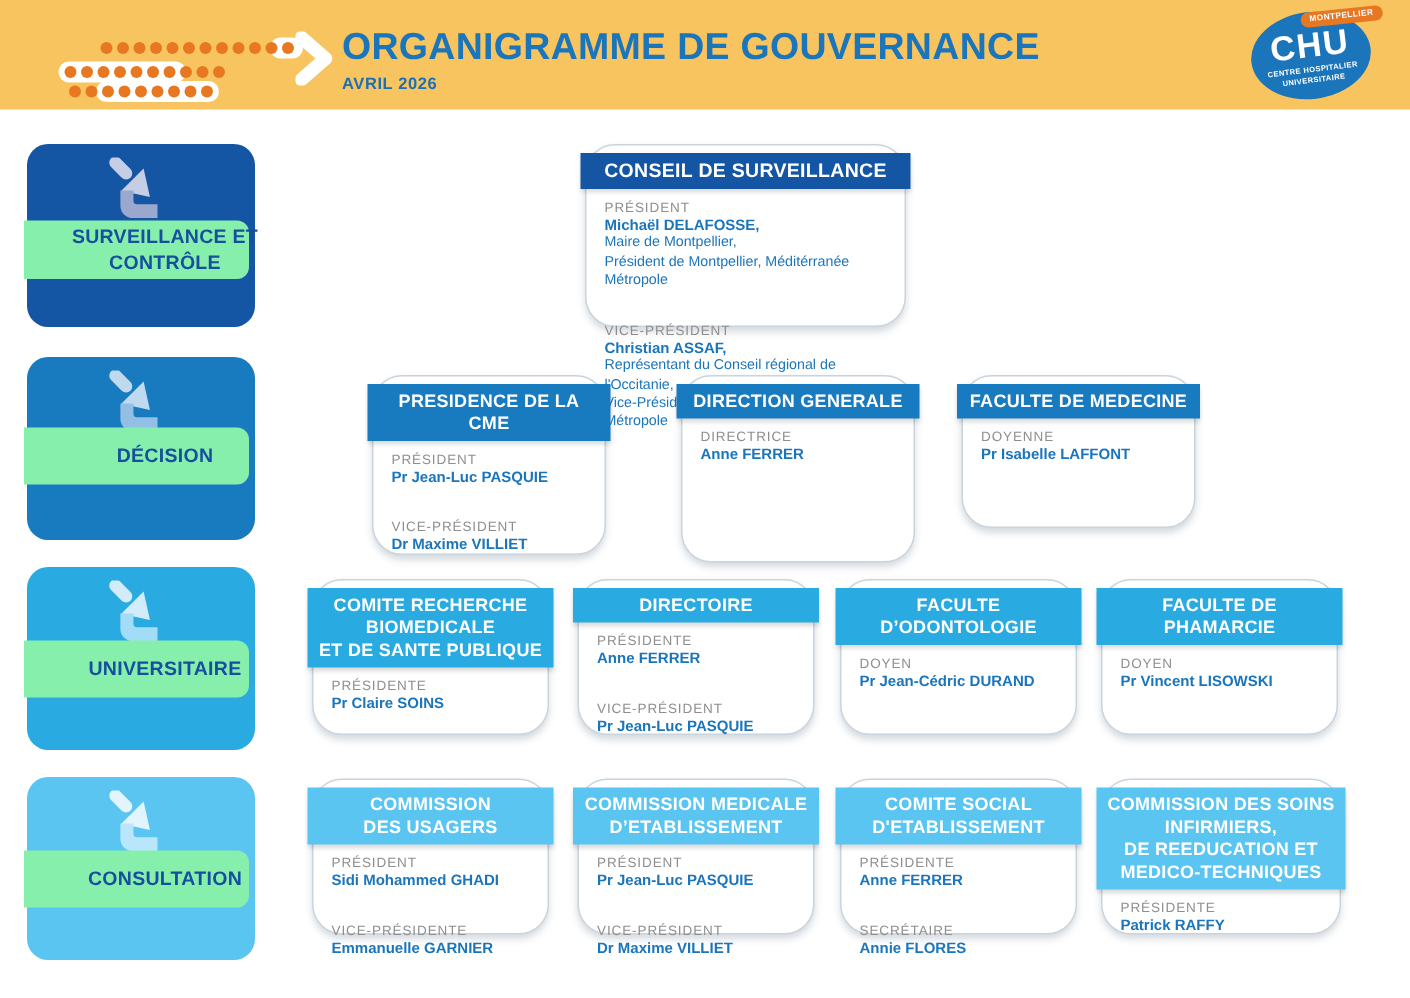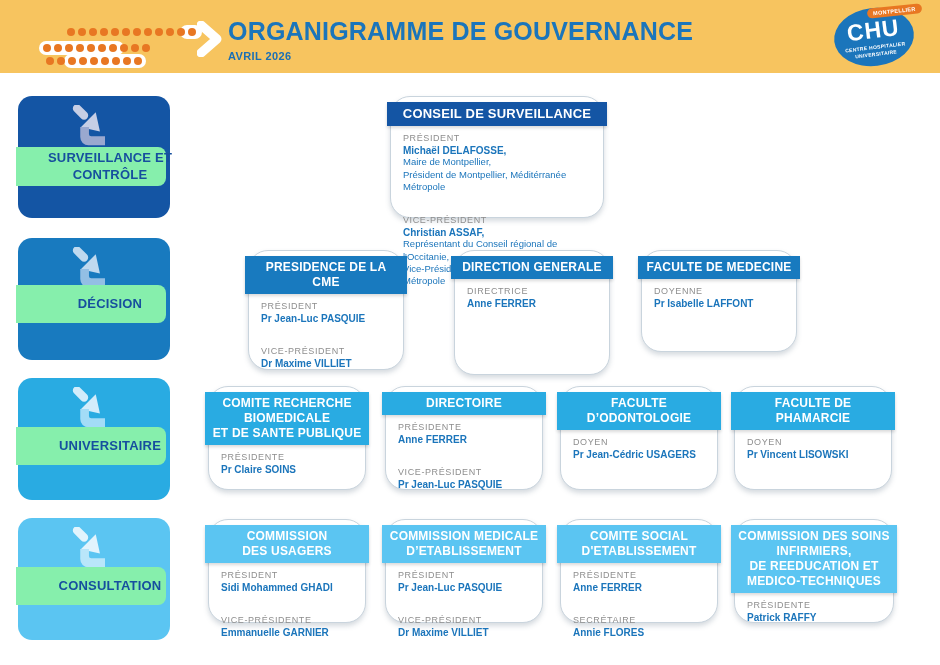--- a/index.html
+++ b/index.html
@@ -257,21 +257,21 @@
       </div>
     </div>
   </div>
 
   <div class="card lvl3" style="left:560px;top:386px;width:158px;height:104px;">
     <div class="card-header">FACULTE
 D’ODONTOLOGIE</div>
     <div class="card-body">
       <div class="entry">
         <div class="role">DOYEN</div>
-        <div class="person">Pr Jean-Cédric USAGERS</div>
+        <div class="person">Pr Jean-Cédric DURAND</div>
       </div>
     </div>
   </div>
 
   <div class="card lvl3" style="left:734px;top:386px;width:158px;height:104px;">
     <div class="card-header">FACULTE DE PHAMARCIE</div>
     <div class="card-body">
       <div class="entry">
         <div class="role">DOYEN</div>
         <div class="person">Pr Vincent LISOWSKI</div>

